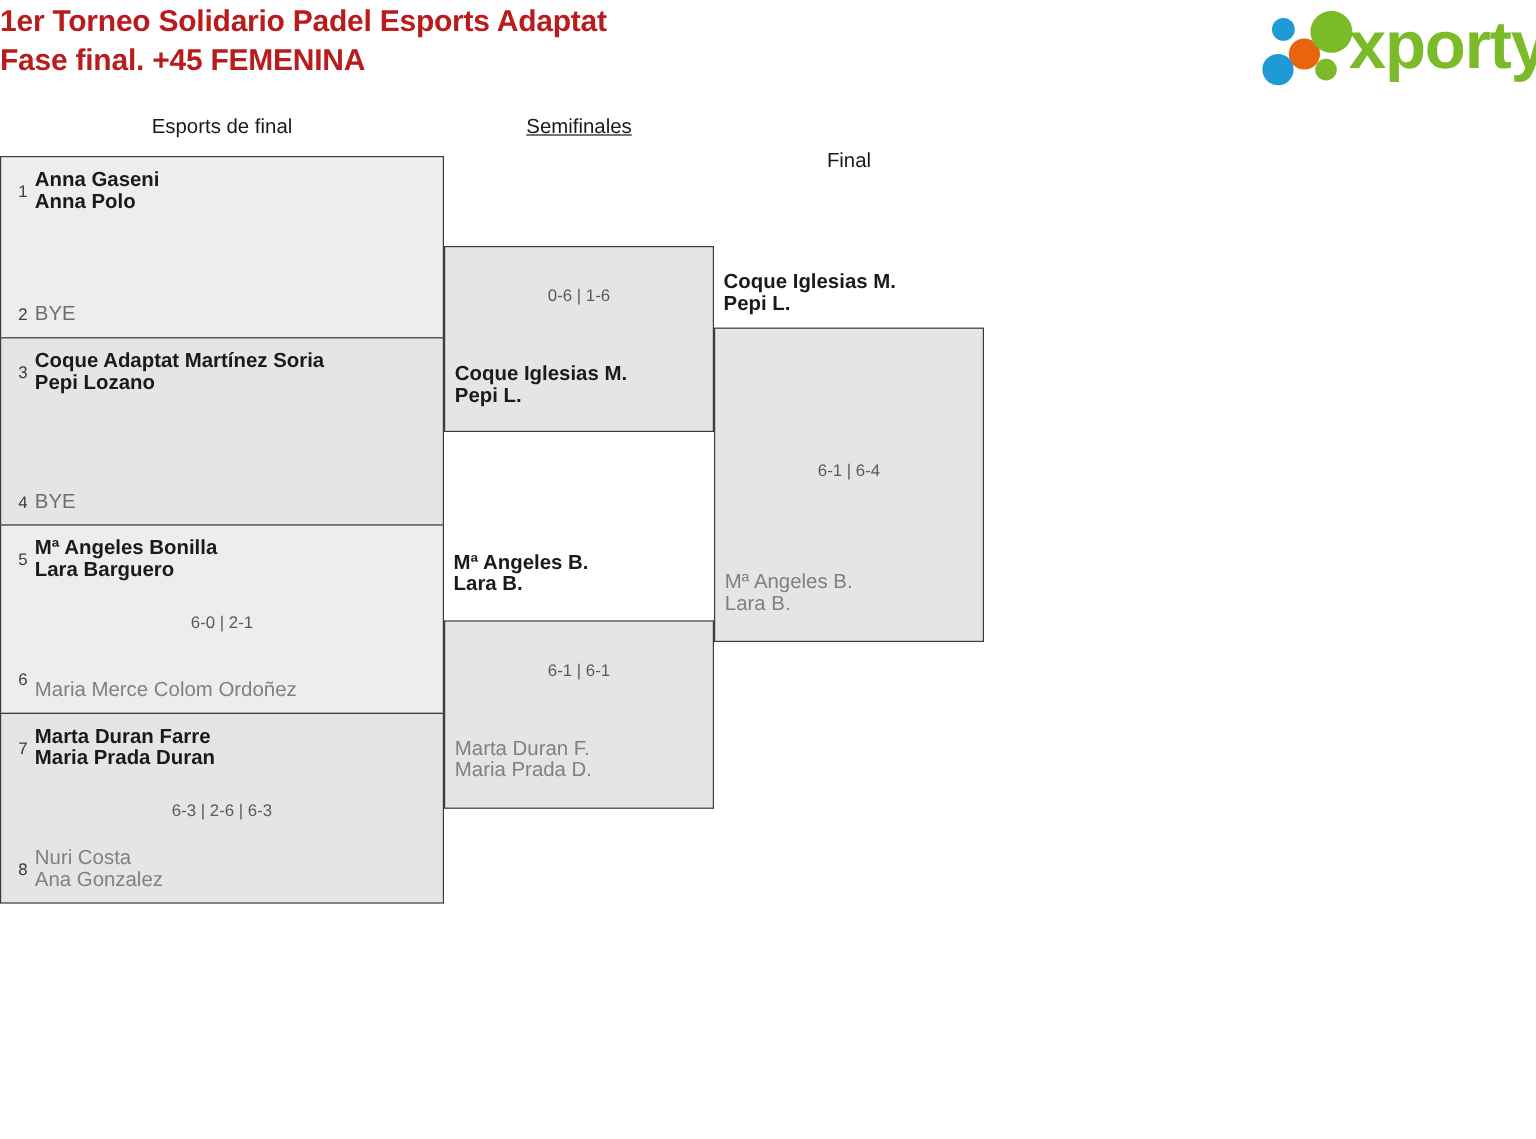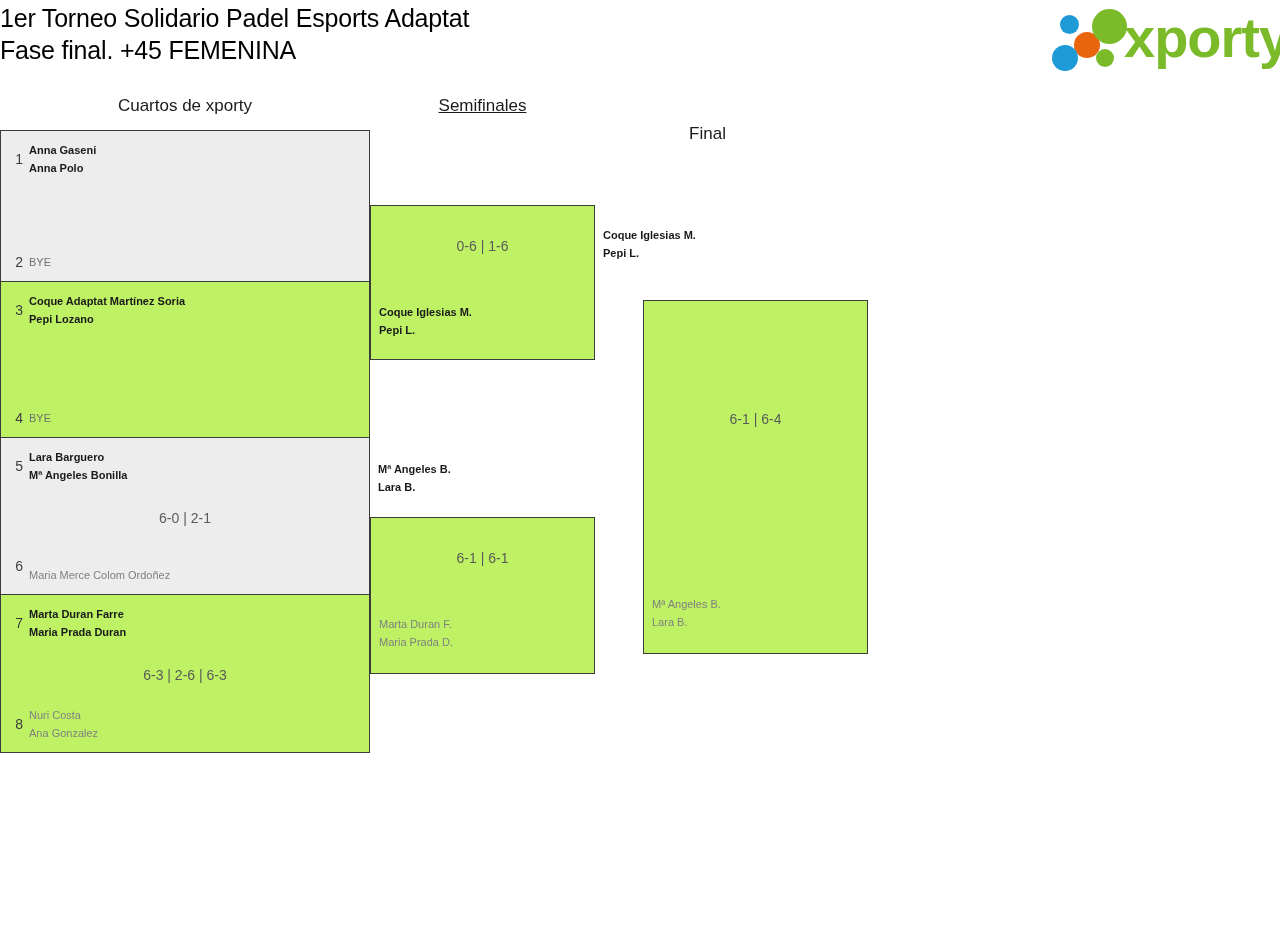--- a/index.html
+++ b/index.html
@@ -22,22 +22,22 @@
     width: 1280px;
     height: 88px;
   }
   #title-block {
     position: absolute;
     left: 0; top: 2px;
     width: 900px;
   }
   .title-line {
     font-size: 25px;
-    font-weight: 400;
-    color: #000000;
+    font-weight: 700;
+    color: #b91c1c;
     line-height: 32px;
     letter-spacing: -0.2px;
     white-space: nowrap;
   }
 
   
   #logo {
     position: absolute;
     left: 1052px; top: 5px;
     width: 225px;
@@ -84,21 +84,21 @@
     width: 1280px;
     height: 949px;
   }
 
   .match {
     position: absolute;
     box-sizing: border-box;
     border: 1px solid #3c3c3c;
   }
   .match.shaded { background: #ededed; }
-  .match.plain  { background: #bef264; text-decoration: underline; }
+  .match.plain  { background: #e5e5e5; text-decoration: underline; }
 
   
   .slot {
     position: absolute;
     left: 0;
     width: 100%;
     box-sizing: border-box;
     display: flex;
     align-items: flex-start;
   }
@@ -117,21 +117,21 @@
     box-sizing: border-box;
   }
   .slot.single .seed { padding-top: 0px; }
 
   .names {
     flex: 1 1 auto;
     padding-left: 6px;
     min-width: 0;
   }
   .name {
-    font-size: 11px;
+    font-size: 17px;
     line-height: 18px;
     white-space: nowrap;
   }
   .winner .name { color: #1a1a1a; font-weight: 700; }
   .loser  .name { color: #808080; font-weight: 400; }
   .bye    .name { color: #707070; font-weight: 400; }
 
   .score {
     position: absolute;
     left: 0;
@@ -150,21 +150,21 @@
   #m-qf3 { top: 437px;  height: 158px; }
   #m-qf4 { top: 594px;  height: 159px; }
 
   
   .sf { left: 370px; width: 225px; }
   #m-sf1 { top: 205px; height: 155px; }
   #m-sf2 { top: 517px; height: 157px; }
 
   
   .fn { left: 595px; width: 225px; }
-  #m-fn1 { top: 300px; height: 354px; margin-left: 48px; }
+  #m-fn1 { top: 273px; height: 262px; }
 
   
   .outside-slot {
     position: absolute;
     display: flex;
     align-items: flex-start;
   }
   .outside-slot .names { padding-left: 8px; }
 </style>
 </head>
@@ -183,21 +183,21 @@
       <span class="dot dot-orange"></span>
       <span class="dot dot-blue-bl"></span>
       <span class="dot dot-green-big"></span>
       <span class="dot dot-green-sm"></span>
     </div>
     <div id="logo-text">xporty</div>
   </div>
 
 </div>
 
-<div class="round-heading" id="heading-r0">Cuartos de xporty</div>
+<div class="round-heading" id="heading-r0">Esports de final</div>
 <div class="round-heading" id="heading-r1">Semifinales</div>
 <div class="round-heading" id="heading-r2">Final</div>
 
 <div id="bracket">
 
   <div class="match qf shaded" id="m-qf1">
     <div class="slot top winner">
       <span class="seed">1</span>
       <span class="names">
         <div class="name">Anna Gaseni</div>
@@ -227,22 +227,22 @@
       <span class="names">
         <div class="name">BYE</div>
       </span>
     </div>
   </div>
 
   <div class="match qf shaded" id="m-qf3">
     <div class="slot top winner">
       <span class="seed">5</span>
       <span class="names">
+        <div class="name">Mª Angeles Bonilla</div>
         <div class="name">Lara Barguero</div>
-        <div class="name">Mª Angeles Bonilla</div>
       </span>
     </div>
     <div class="score" style="top: 71px;">6-0 | 2-1</div>
     <div class="slot bottom loser">
       <span class="seed" style="padding-top:0;padding-bottom:9px;">6</span>
       <span class="names">
         <div class="name">Maria Merce Colom Ordoñez</div>
       </span>
     </div>
   </div>

